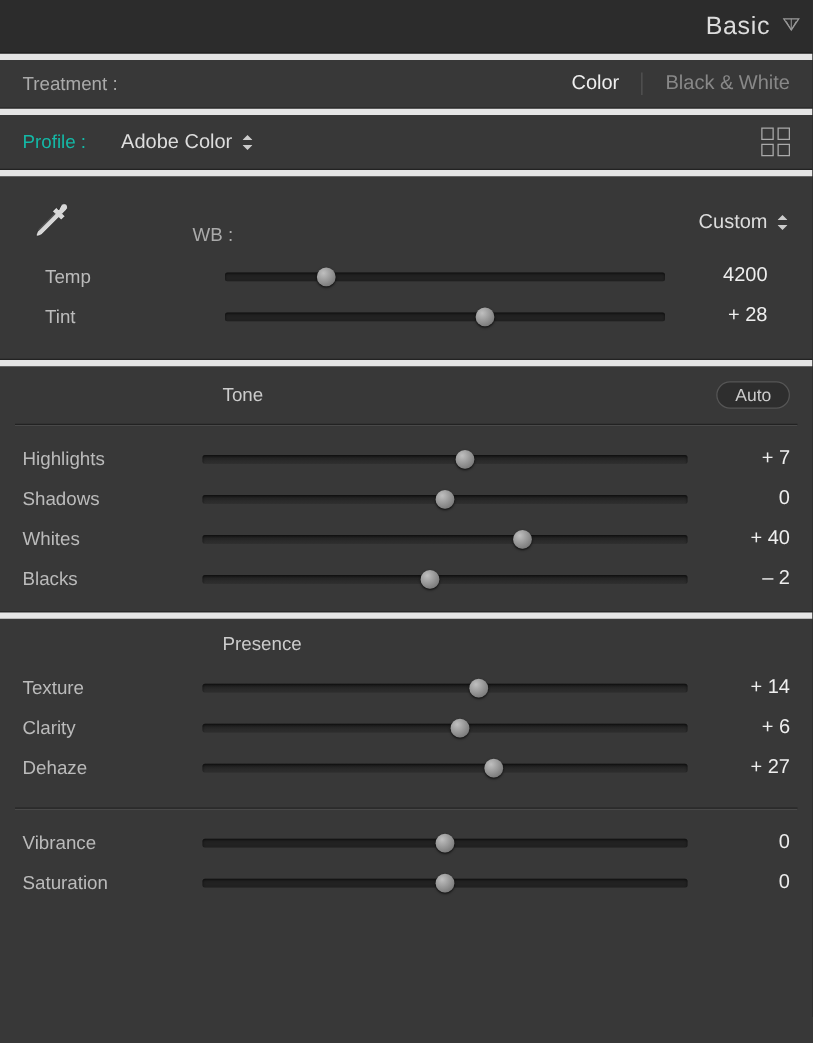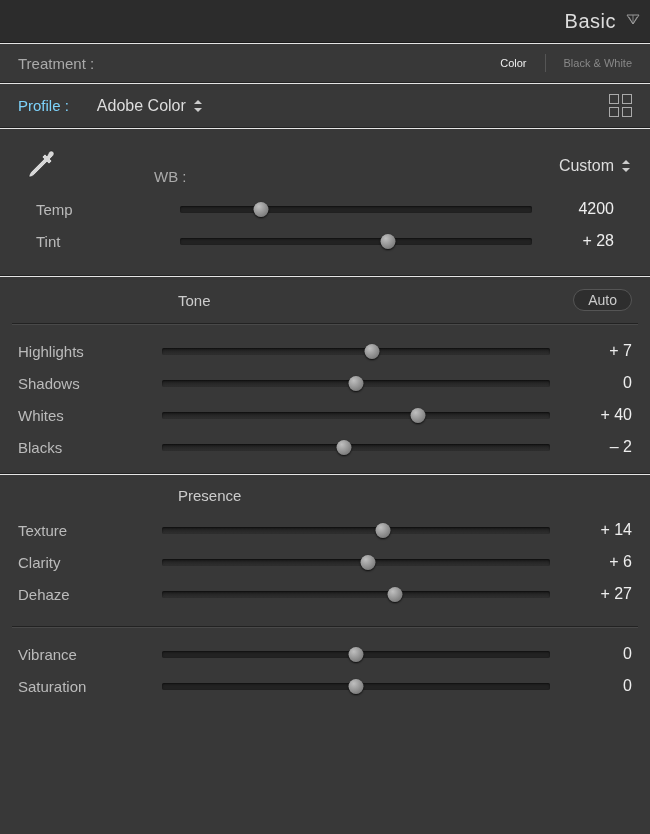--- a/index.html
+++ b/index.html
@@ -1,28 +1,28 @@
 <!DOCTYPE html>
 <html><head>
 <meta charset="utf-8">
 <style>
   html,body{margin:0;padding:0;background:#222;width:650px;height:834px;font-family:"Segoe UI",Arial,sans-serif;color:#bcbcbc;overflow:hidden;}
   .panel{width:650px;height:834px;background:#383838;display:flex;flex-direction:column;}
   .titlebar{height:42px;display:flex;justify-content:flex-end;align-items:center;padding-right:10px;gap:10px;background:#2c2c2c;border-bottom:1px solid #1a1a1a;}
   .titlebar .title{color:#ddd;font-size:20px;letter-spacing:0.5px;}
   .titlebar .icon{color:#888;}
-  .section{border-top:1px solid #e5e5e5;border-bottom:1px solid #222;}
+  .section{border-top:5px solid #e5e5e5;border-bottom:1px solid #222;}
   .section:last-child{border-bottom:none;}
   .row{display:flex;align-items:center;padding:10px 18px 10px 18px;}
   .treatment .label{flex:0 0 auto;font-size:15px;color:#aaa;}
   .treatment .spacer{flex:1;}
-  .treatment .opt{font-size:11px;color:#888;cursor:pointer;}
+  .treatment .opt{font-size:16px;color:#888;cursor:pointer;}
   .treatment .opt.sel{color:#eee;}
   .treatment .div{width:1px;height:18px;background:#555;margin:0 18px;}
-  .profile .label{flex:0 0 auto;font-size:15px;color:#7dd3fc;margin-right:28px;}
+  .profile .label{flex:0 0 auto;font-size:15px;color:#14b8a6;margin-right:28px;}
   .profile .dropdown{display:flex;align-items:center;gap:8px;color:#ddd;font-size:16px;cursor:pointer;}
   .profile .spacer{flex:1;}
   .grid-icon{display:grid;grid-template-columns:repeat(2,10px);grid-template-rows:repeat(2,10px);gap:3px;cursor:pointer;}
   .gbox{border:1px solid #aaa;}
   .wb-block{padding:14px 18px 8px 18px;}
   .wb-head{display:flex;align-items:center;}
   .eyedrop{width:46px;height:46px;margin-right:6px;cursor:pointer;display:flex;align-items:center;justify-content:center;}
   .wb-head .wblabel{margin-left:84px;font-size:15px;color:#aaa;margin-top:20px;}
   .wb-head .spacer{flex:1;}
   .wb-head .wbdrop{display:flex;align-items:center;gap:8px;color:#ddd;font-size:16px;cursor:pointer;margin-right:2px;}

